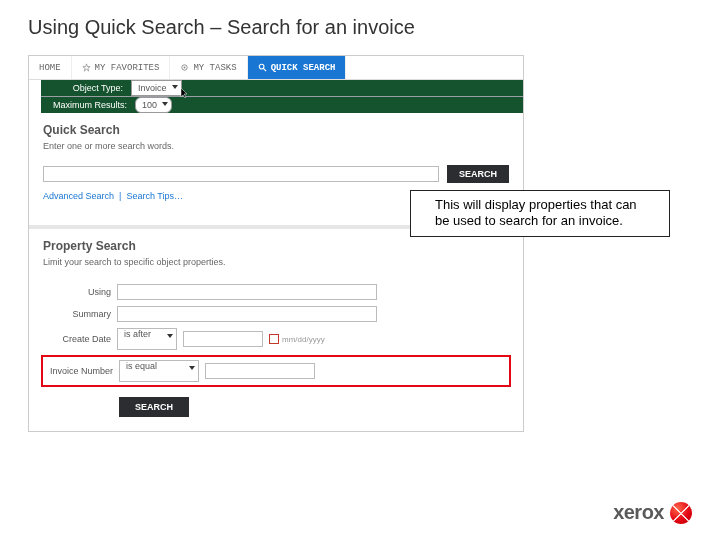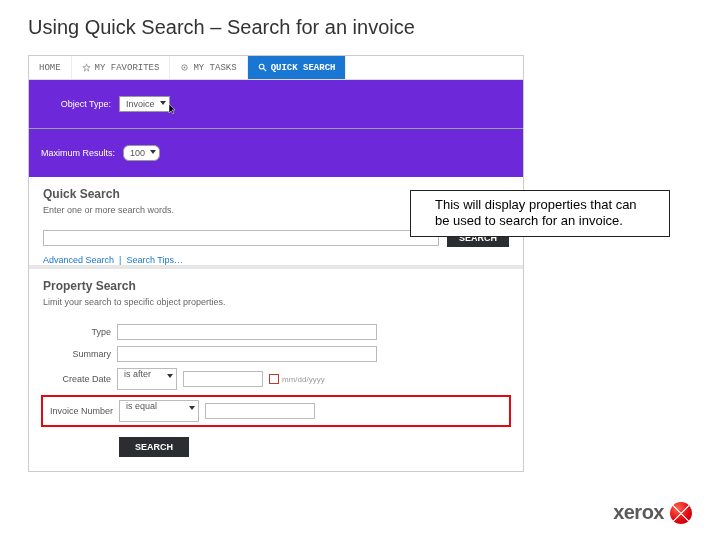--- a/index.html
+++ b/index.html
@@ -42,25 +42,26 @@
     white-space: nowrap;
     font-family: Liberation Mono, monospace;
   }
   .topnav .nav-item.active {
     background: #1976d2;
     color: #fff;
     font-weight: bold;
   }
   .topnav .nav-item svg, .topnav .nav-item .nav-icon { width: 9px; height: 9px; }
   .graybar {
-    background: #6d28d9;
-    padding: 16px 12px;
+    background: #14532d;
+    padding: 0 12px;
     display: flex;
     align-items: center;
     gap: 8px;
+    margin-left: 12px;
   }
   .graybar .lbl { color: #fff; font-size: 9px; min-width: 70px; text-align: right; }
   .graybar .sel {
     background: #fff;
     border: 1px solid #999;
     padding: 2px 14px 2px 6px;
     font-size: 9px;
     position: relative;
     min-width: 50px;
   }
@@ -103,21 +104,21 @@
   .btn-dark {
     background: #2b2d30;
     color: #fff;
     border: none;
     padding: 4px 12px;
     font-size: 9px;
     font-weight: bold;
     cursor: pointer;
   }
   .links-row {
-    padding: 2px 14px 0 14px;
+    padding: 2px 14px 24px 14px;
     color: #1976d2;
     font-size: 9px;
   }
   .links-row a { color: #1976d2; text-decoration: none; }
   .divider { height: 4px; background: #e6e6e6; }
   .prop-row {
     display: flex;
     align-items: center;
     gap: 6px;
     padding: 3px 14px;
@@ -294,21 +295,21 @@
   </div>
 
   <div class="divider"></div>
 
   <div class="section">
     <h3>Property Search</h3>
     <p class="sub">Limit your search to specific object properties.</p>
   </div>
 
   <div class="prop-row">
-    <span class="plabel">Type</span>
+    <span class="plabel">Using</span>
     <input class="pinput long" type="text" style="">
   </div>
 
   <div class="prop-row">
     <span class="plabel">Summary</span>
     <input class="pinput long" type="text" style="">
   </div>
 
   <div class="prop-row">
     <span class="plabel">Create Date</span>

